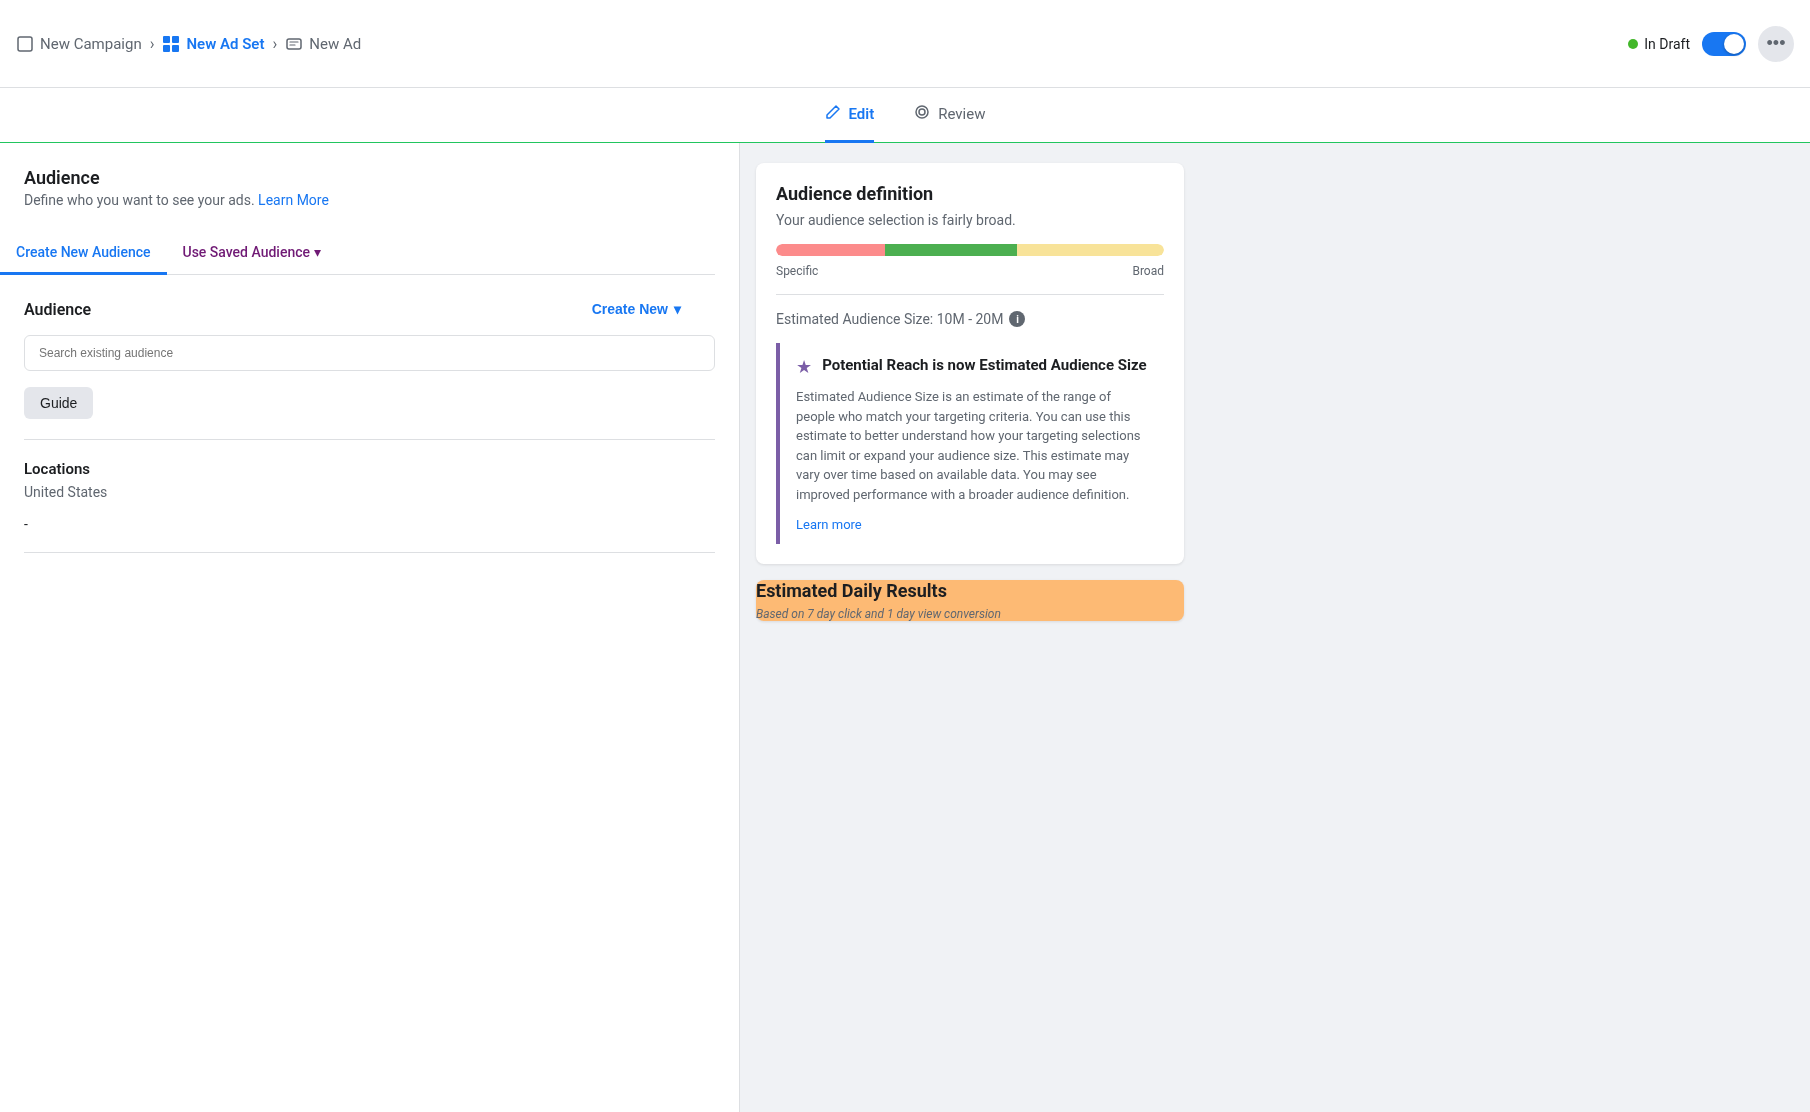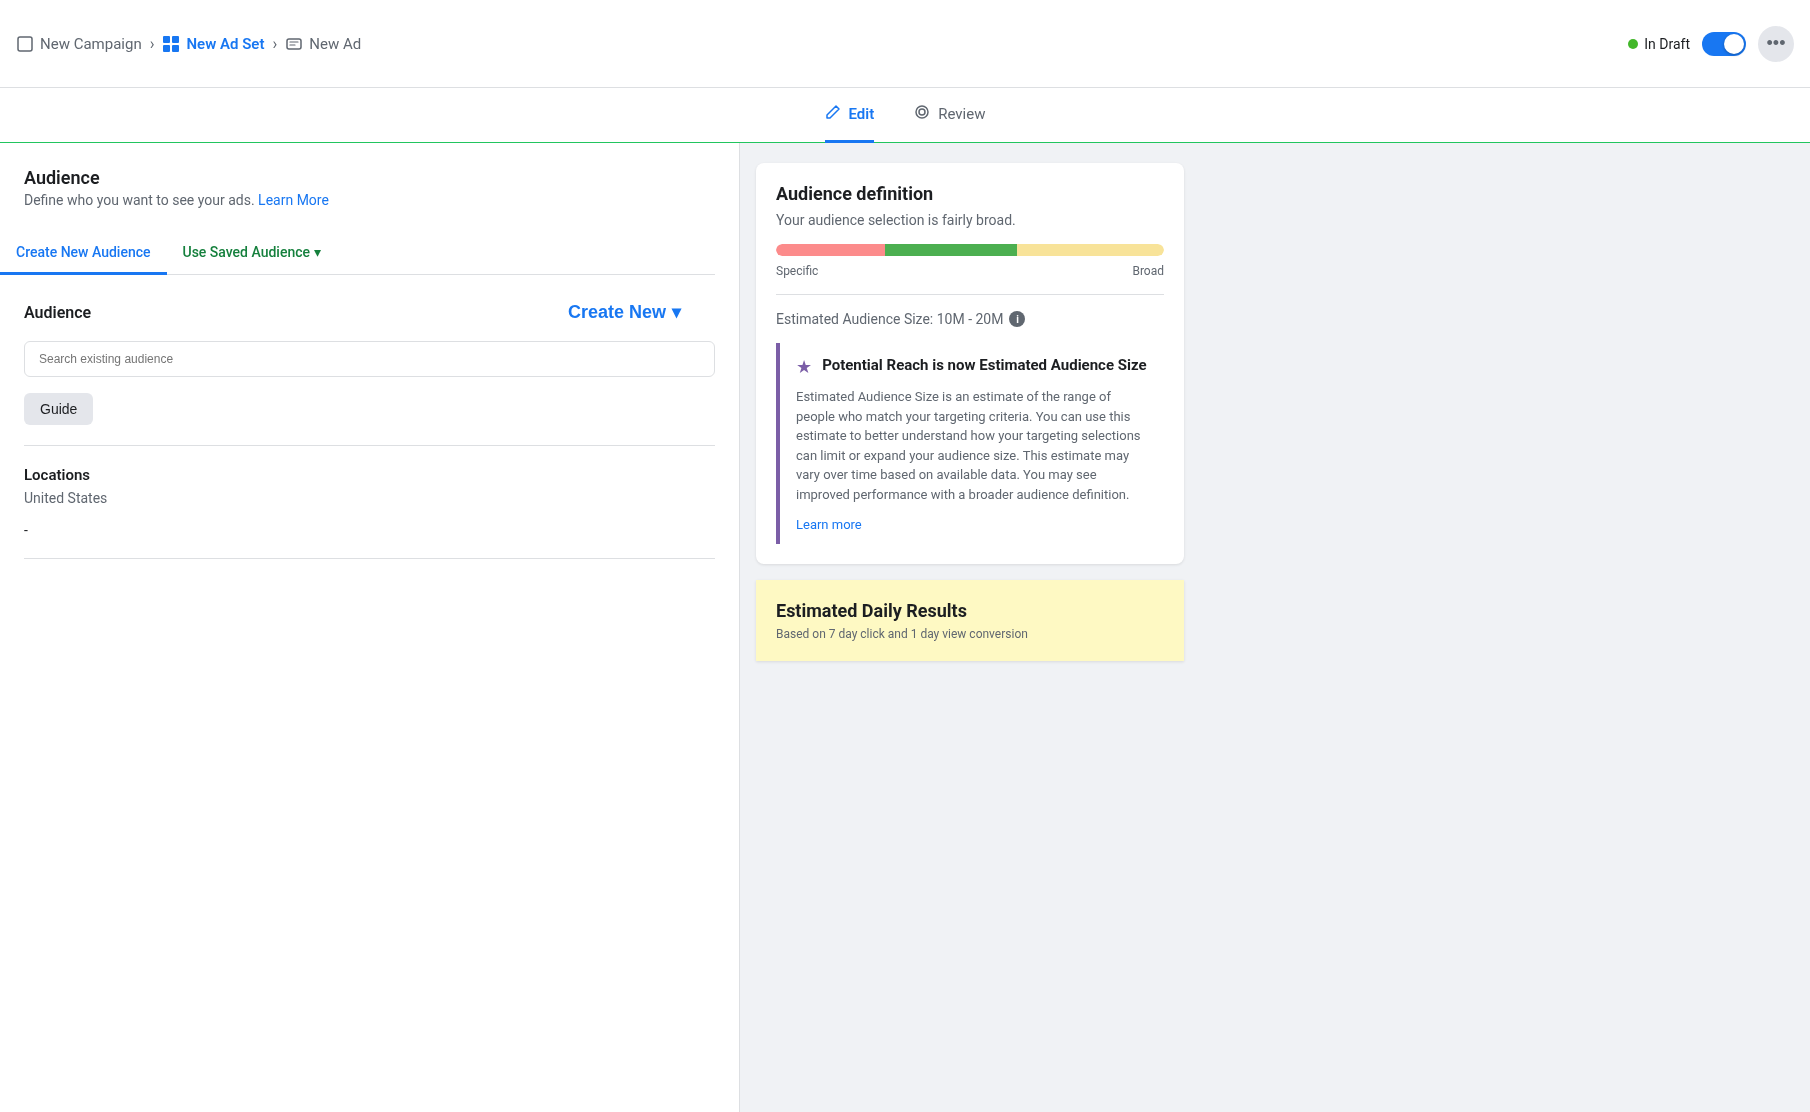--- a/index.html
+++ b/index.html
@@ -173,21 +173,21 @@
     
     .audience-tabs {
       display: flex;
       border-bottom: 1px solid #dddfe2;
       margin: 0 24px 20px 0;
     }
     .audience-tab {
       padding: 12px 16px;
       font-size: 14px;
       font-weight: 500;
-      color: #15803d;
+      color: #701a75;
       cursor: pointer;
       border-bottom: 3px solid transparent;
       margin-bottom: -1px;
     }
     .audience-tab.active {
       color: #1877f2;
       border-bottom-color: #1877f2;
     }
     .audience-tab-dropdown {
       display: flex;
@@ -208,21 +208,21 @@
       font-weight: 600;
       color: #1c1e21;
     }
     .create-new-btn {
       display: flex;
       align-items: center;
       gap: 6px;
       background: none;
       border: none;
       color: #1877f2;
-      font-size: 18px;
+      font-size: 14px;
       font-weight: 600;
       cursor: pointer;
       padding: 6px 10px;
       border-radius: 6px;
       text-align: right;
     }
 
     .search-input-wrap {
       margin: 0 0 16px 0;
     }
@@ -407,34 +407,34 @@
       margin-bottom: 12px;
     }
     .notify-link {
       color: #1877f2;
       text-decoration: none;
       font-size: 13px;
       cursor: pointer;
     }
 
     .estimated-results-card {
-      background: #fef9c3;
-      border-radius: 0;
-      padding: 20px;
+      background: #fdba74;
+      border-radius: 8px;
       box-shadow: 0 1px 3px rgba(0,0,0,0.1);
     }
     .est-title {
       font-size: 18px;
       font-weight: 700;
       color: #1c1e21;
       margin-bottom: 6px;
     }
     .est-sub {
       font-size: 12px;
       color: #606770;
+      font-style: italic;
     }
   </style>
 </head>
 <body>
 
 <div class="top-bar">
   <div class="breadcrumb">
     <div class="breadcrumb-item">
       <span class="icon">
         <svg width="16" height="16" viewBox="0 0 16 16" fill="none">

